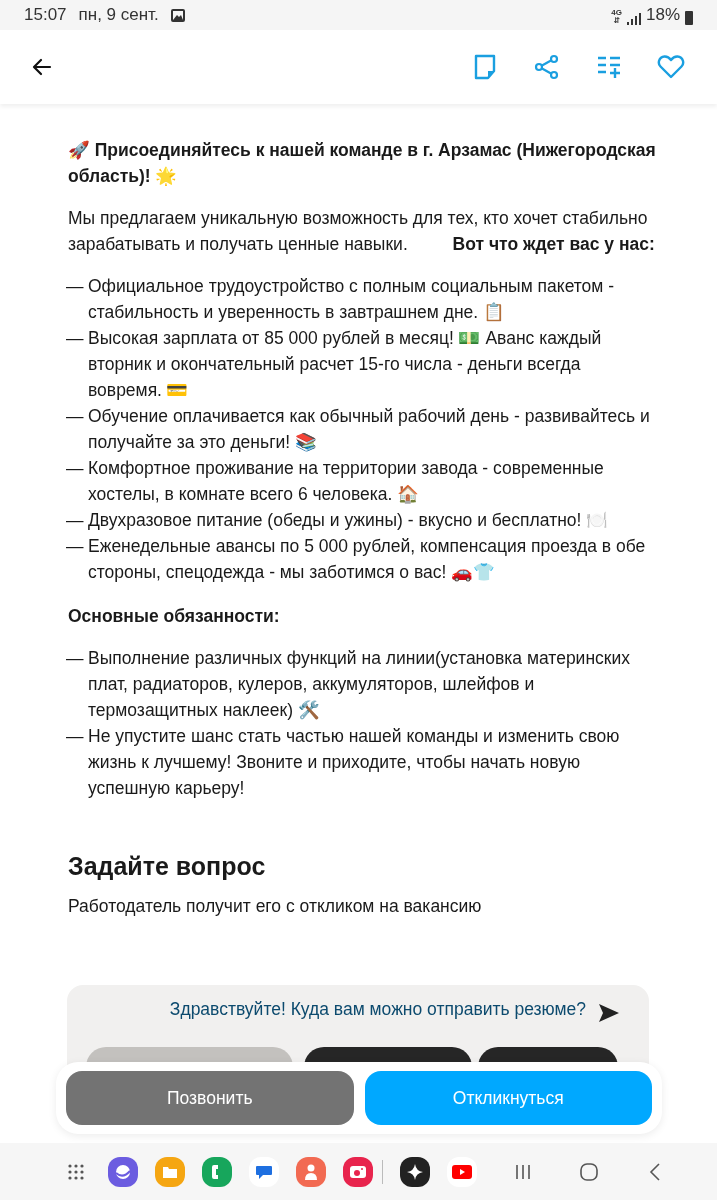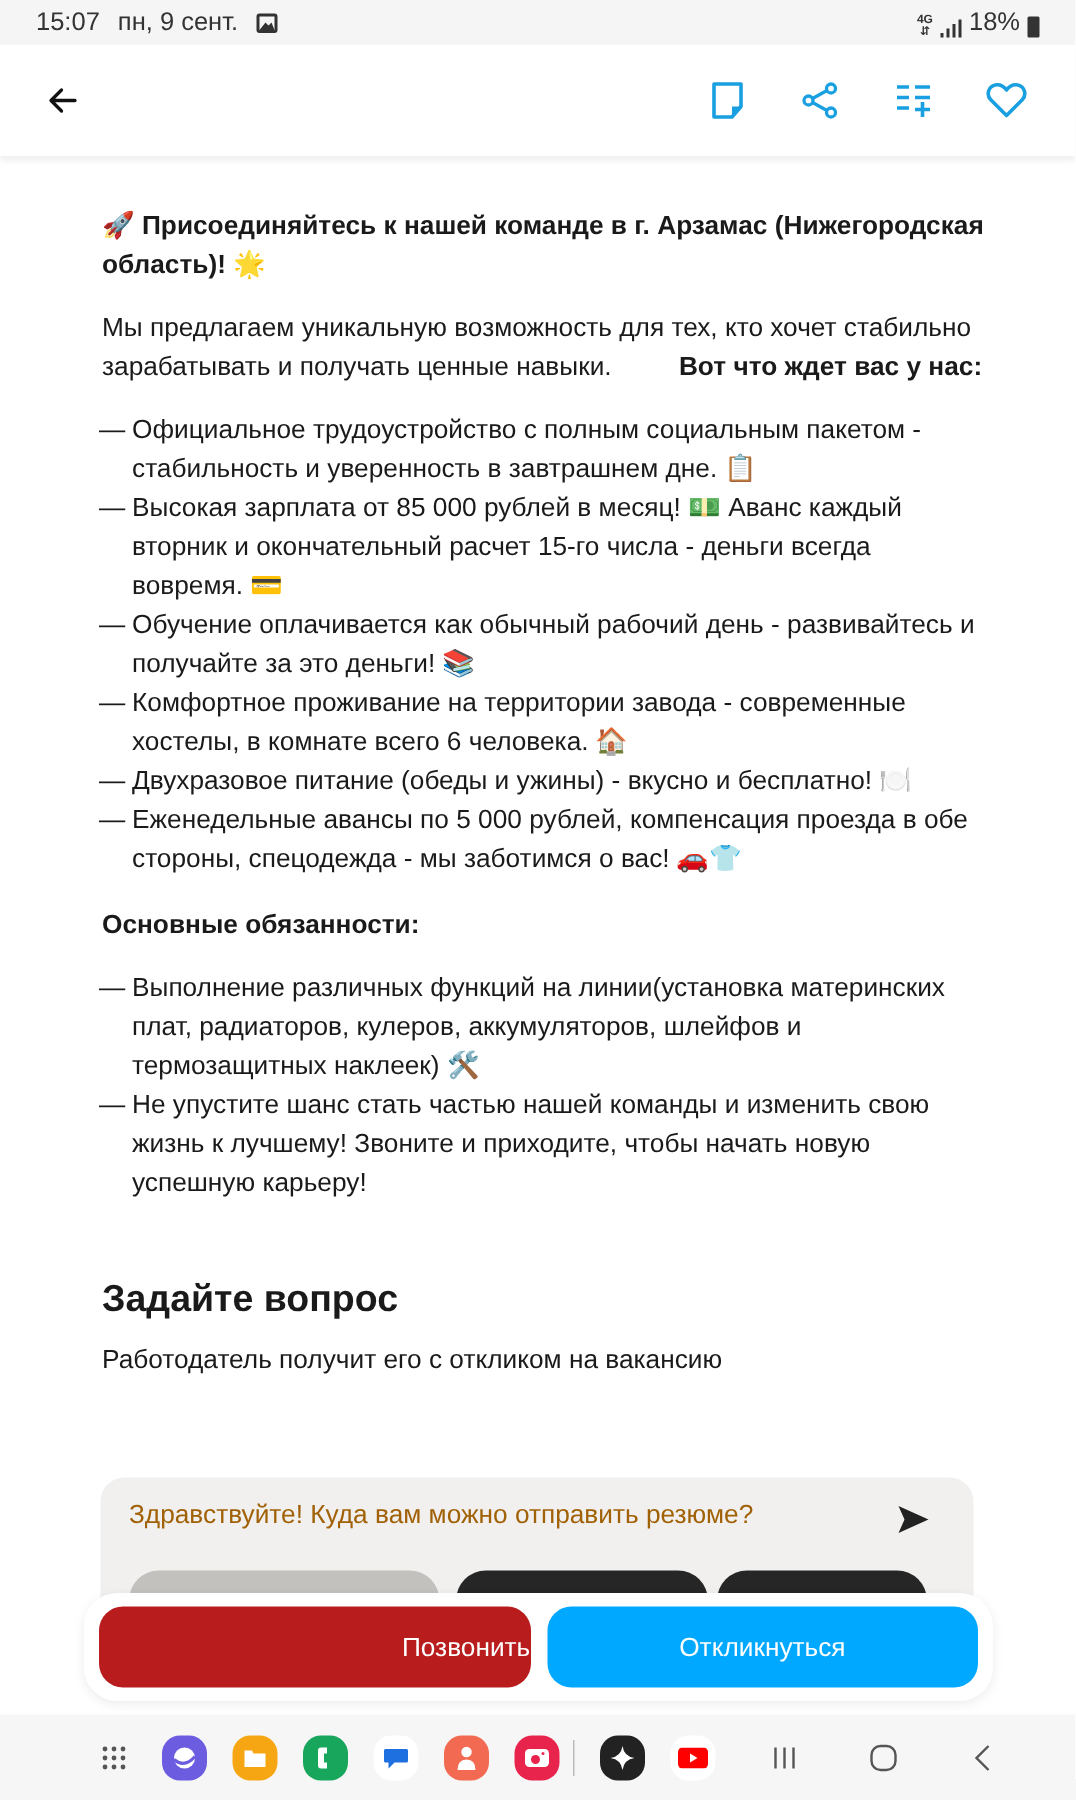--- a/index.html
+++ b/index.html
@@ -27,21 +27,21 @@
     .para { margin-top: 16px; }
     .para b { font-weight: bold; padding-left: 40px; }
     ul.dash { list-style: none; margin-top: 16px; }
     ul.dash li { position: relative; padding-left: 20px; }
     ul.dash li::before { content: "—"; position: absolute; left: -2px; top: 0; }
     .subheading { font-weight: bold; margin-top: 18px; }
     .q-title { font-size: 25px; font-weight: bold; margin-top: 48px; line-height: 34px; }
     .q-sub { margin-top: 10px; }
 
     .question-box { position: absolute; top: 985px; left: 67px; width: 582px; height: 120px; background: #f1f0ef; border-radius: 16px; }
-    .question-input { position: absolute; left: 19px; top: 14px; width: 500px; font-size: 17.5px; color: #a16207; border: none; background: transparent; font-family: "Liberation Sans", sans-serif; }
+    .question-input { position: absolute; left: 19px; top: 14px; width: 500px; font-size: 17.5px; color: #0c4a6e; border: none; background: transparent; font-family: "Liberation Sans", sans-serif; text-align: right; }
     .send-btn { position: absolute; right: 26px; top: 16px; width: 26px; height: 26px; cursor: pointer; }
     .chip { position: absolute; top: 62px; height: 40px; border-radius: 20px; }
 
     .action-bar { position: absolute; top: 1062px; left: 56px; width: 606px; height: 72px; background: #fff; border-radius: 22px; box-shadow: 0 2px 8px rgba(0,0,0,0.08); z-index: 12; display: flex; gap: 11px; padding: 9px 10px; }
     .btn { flex: 1; border-radius: 16px; display: flex; align-items: center; justify-content: center; color: #fff; font-size: 17.5px; cursor: pointer; }
 
     .nav-bar { position: absolute; top: 1143px; left: 0; width: 717px; height: 57px; background: #f6f6f6; display: flex; align-items: center; padding-left: 66px; gap: 0; z-index: 20; }
     .app-icon { width: 30px; height: 30px; border-radius: 12px; margin-right: 17px; display: flex; align-items: center; justify-content: center; }
     .nav-divider { width: 1px; height: 24px; background: #bbb; margin-right: 17px; margin-left: -8px; }
     .sys-btn { width: 30px; height: 30px; display: flex; align-items: center; justify-content: center; margin-left: 36px; cursor: pointer; }
@@ -133,21 +133,21 @@
     <svg width="24" height="24" viewBox="0 0 24 24">
         <path d="M2 3 L22 12 L2 21 L6 12 Z" fill="#222"></path>
       </svg>
   </div>
   <div class="chip" style="left:19px;width:207px;background:#c3c1be;"></div>
   <div class="chip" style="left:237px;width:168px;background:#262626;"></div>
   <div class="chip" style="left:411px;width:140px;background:#262626;"></div>
 </div>
 
 <div class="action-bar">
-  <div class="btn" style="background:#b91c1c;justify-content:flex-end;">
+  <div class="btn" style="background:#737373;">
     <span>Позвонить</span>
   </div>
   <div class="btn" style="background:#00a8ff;">
     <span>Откликнуться</span>
   </div>
 </div>
 
 <div class="nav-bar">
   <div class="app-icon" style="width:20px;margin-right:22px;">
     <svg width="18" height="18" viewBox="0 0 18 18">

